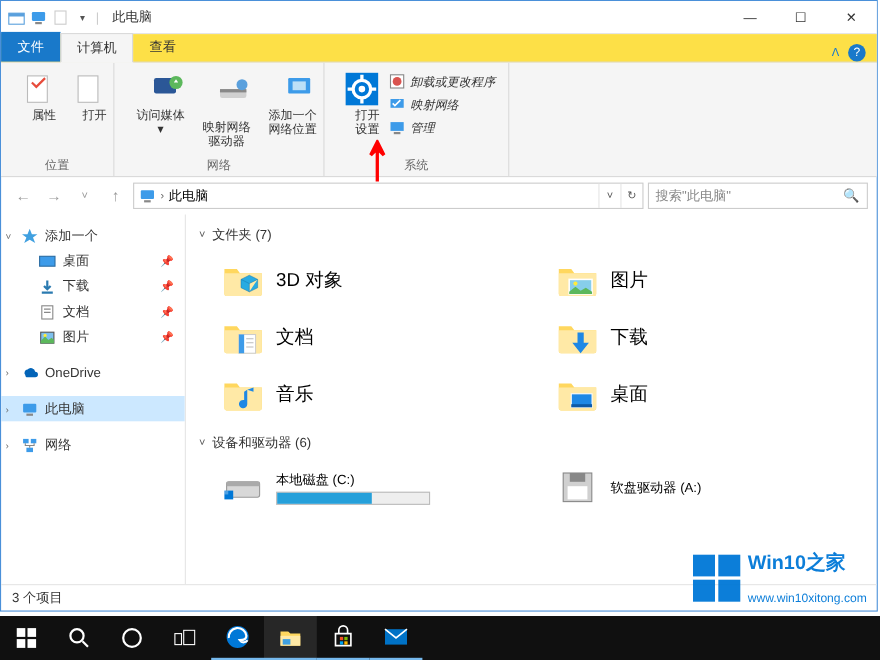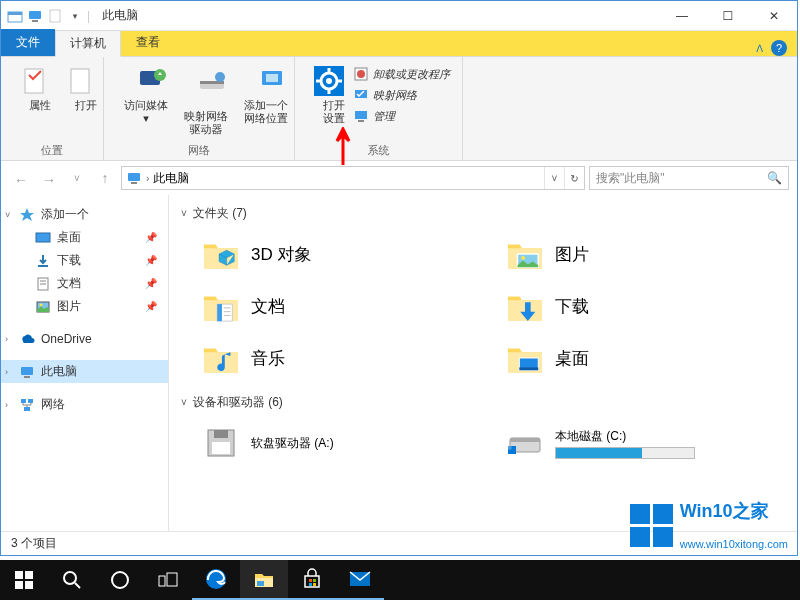--- a/index.html
+++ b/index.html
@@ -440,42 +440,42 @@
       </div>
 
       <div class="section-hdr">
         <span class="chev">˅</span>
         <span>设备和驱动器 (6)</span>
       </div>
       <div class="folder-grid">
         <div class="drive-item">
           <span class="dico">
               <svg width="38" height="38">
-                <rect x="6" y="6" width="26" height="26" fill="#d0d0d0" stroke="#888"></rect>
-                <rect x="12" y="6" width="14" height="8" fill="#888"></rect>
-                <rect x="10" y="18" width="18" height="12" fill="#fff"></rect>
-              </svg>
-            </span>
-          <span>软盘驱动器 (A:)</span>
-        </div>
-        <div class="drive-item">
-          <span class="dico">
-              <svg width="38" height="38">
                 <rect x="4" y="14" width="30" height="14" fill="#d8d8d8" rx="2" stroke="#999"></rect>
                 <rect x="4" y="14" width="30" height="4" fill="#aaa"></rect>
                 <rect x="2" y="22" width="8" height="8" fill="#0078d7"></rect>
                 <rect x="2" y="22" width="3.5" height="3.5" fill="#fff" opacity="0.3"></rect>
               </svg>
             </span>
           <div class="dinfo">
             <span>本地磁盘 (C:)</span>
             <div class="drive-bar">
                 <div class="fill" style="width:62%;"></div>
               </div>
           </div>
+        </div>
+        <div class="drive-item">
+          <span class="dico">
+              <svg width="38" height="38">
+                <rect x="6" y="6" width="26" height="26" fill="#d0d0d0" stroke="#888"></rect>
+                <rect x="12" y="6" width="14" height="8" fill="#888"></rect>
+                <rect x="10" y="18" width="18" height="12" fill="#fff"></rect>
+              </svg>
+            </span>
+          <span>软盘驱动器 (A:)</span>
         </div>
       </div>
     </div>
   </div>
 
   <div class="statusbar">
     <span>3 个项目</span>
   </div>
 </div>
 

